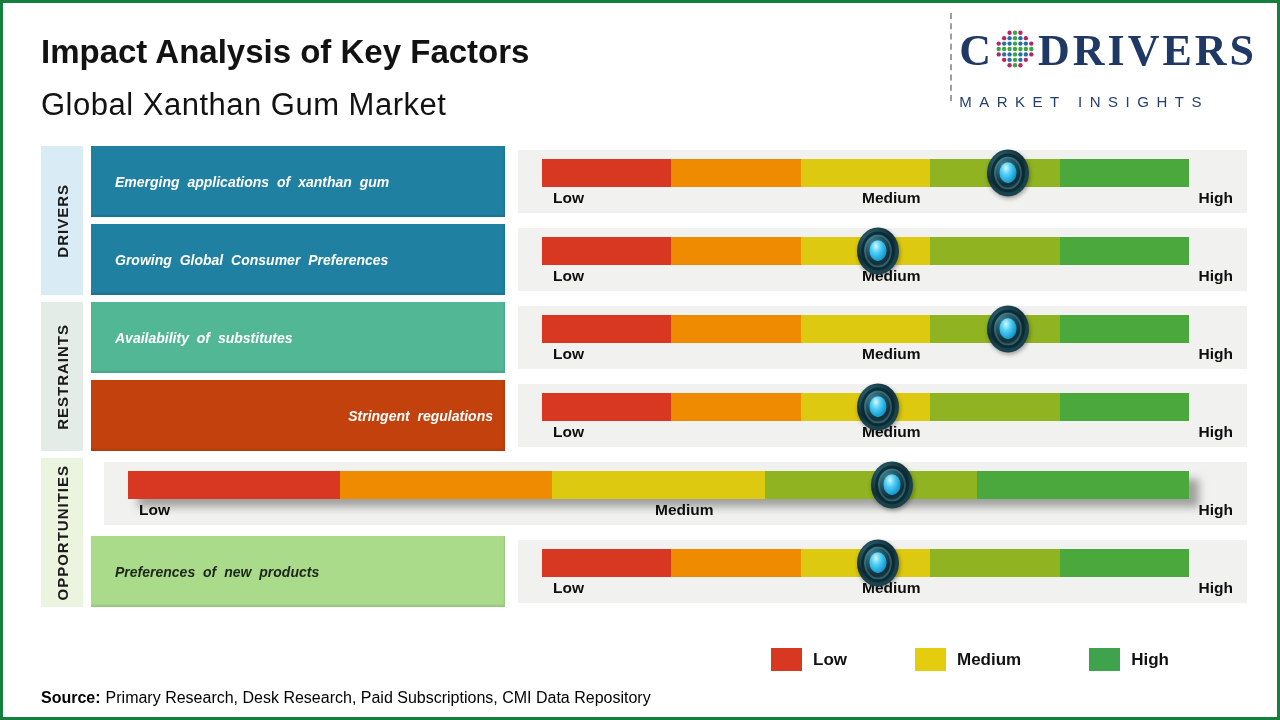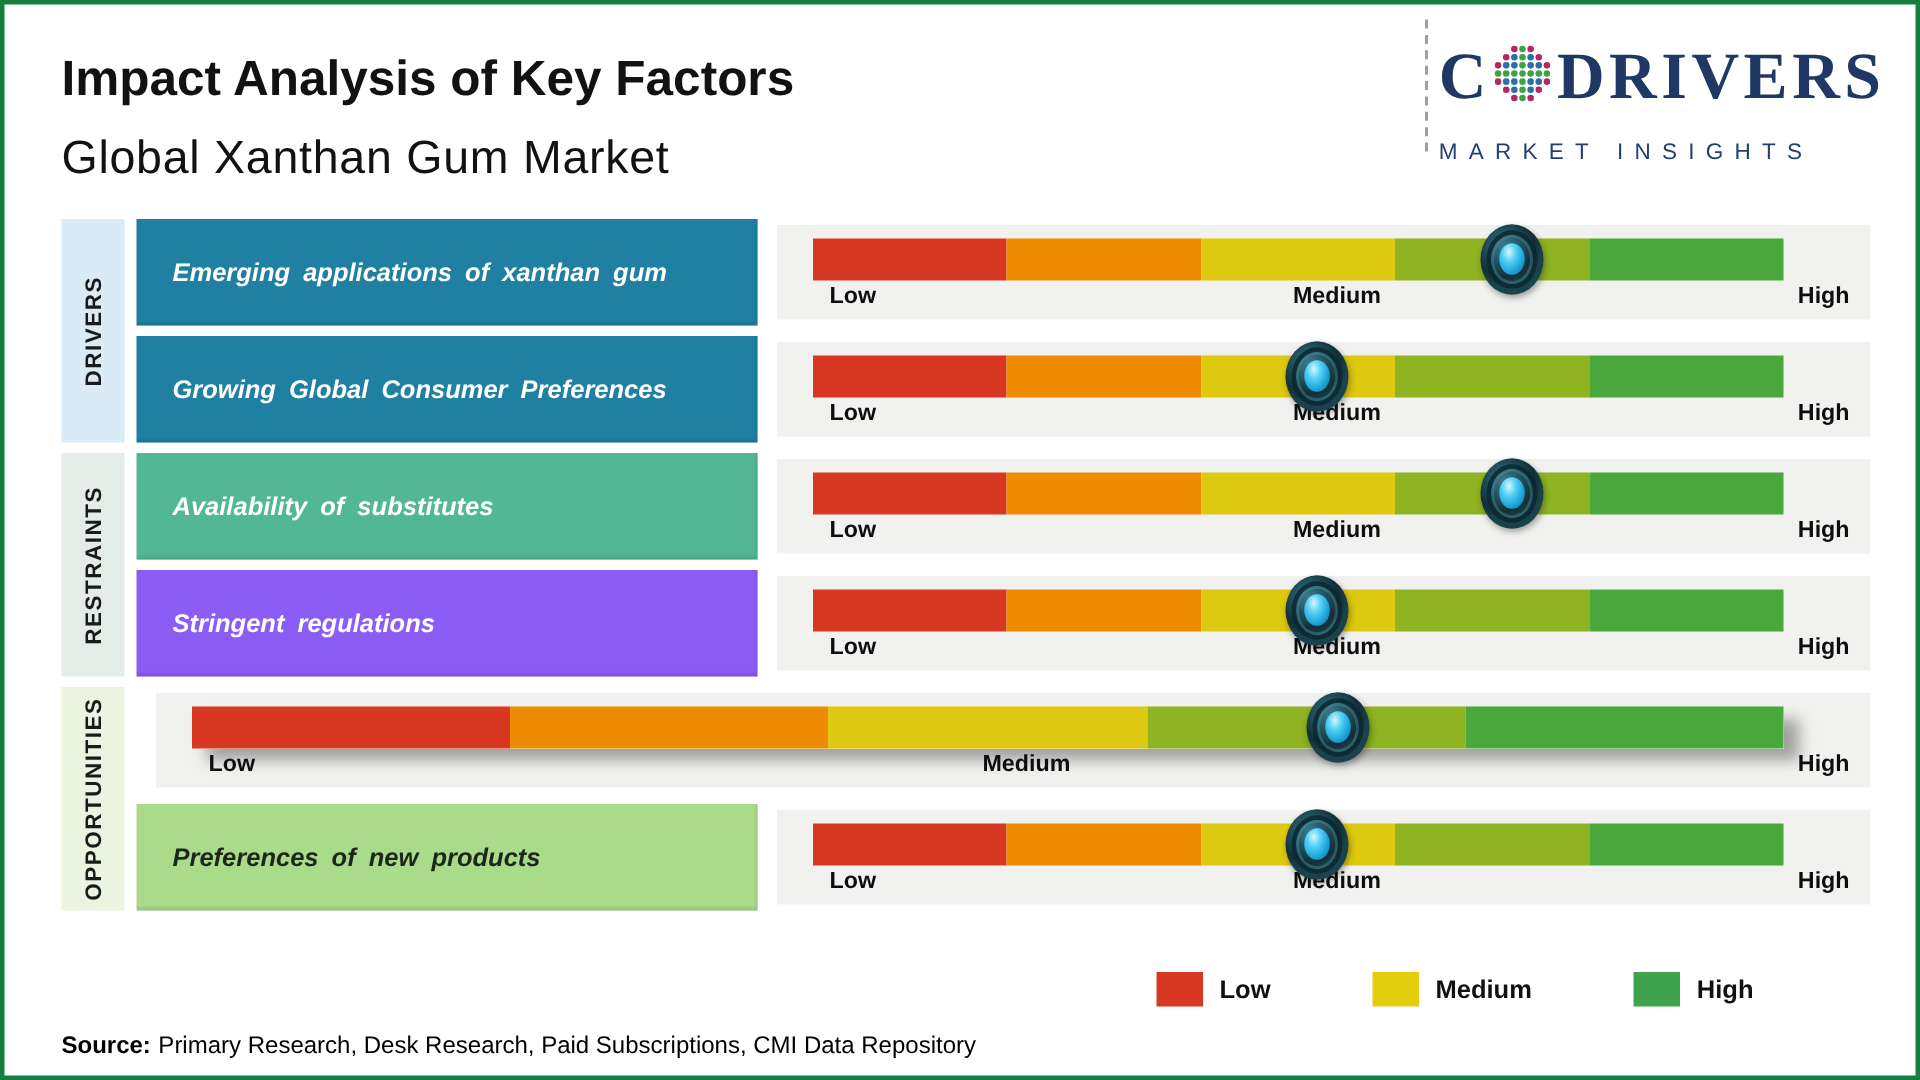--- a/index.html
+++ b/index.html
@@ -22,21 +22,21 @@
   
   .content { position:absolute; left:38px; top:143px; width:1206px; }
   .group { display:flex; gap:8px; margin-bottom:7px; }
   .strip { width:42px; display:flex; align-items:center; justify-content:center; }
   .strip-text { writing-mode:vertical-rl; transform:rotate(180deg); font-weight:700; font-size:15px; letter-spacing:1px; color:#1a1a1a; }
   .rows { flex:1; }
   .row { display:flex; height:71px; }
   .row + .row { margin-top:7px; }
   .factor-box {
     width:414px; box-sizing:border-box; display:flex; align-items:center;
-    padding:0 12px 0 24px; font-style:italic; font-weight:700; font-size:17px; word-spacing:4px;
+    padding:0 12px 0 24px; font-style:italic; font-weight:700; font-size:14px; word-spacing:4px;
     box-shadow: inset -1px -2px 2px rgba(0,0,0,0.10);
   }
   .bar-panel { flex:1; margin-left:13px; align-self:center; height:63px; background:#f1f1ef; position:relative; }
   .bar { position:absolute; left:24px; right:58px; top:9px; height:28px; display:flex; }
   .bar.shadowed { box-shadow:10px 8px 9px rgba(95,95,95,0.55); }
   .seg { flex:1; }
   .scale-labels {
     position:absolute; left:35px; right:14px; bottom:6px;
     display:flex; justify-content:space-between;
     font-weight:700; font-size:15.5px; color:#0e0e0e;
@@ -193,21 +193,21 @@
       </div>
       <div class="scale-labels">
         <span class="lab low">Low</span>
         <span class="lab med">Medium</span>
         <span class="lab high">High</span>
       </div>
     </div>
   </div>
 
   <div class="row">
-    <div class="factor-box" style="background: #8b5cf6; color: rgb(255, 255, 255);">
+    <div class="factor-box" style="background: #c2410c; color: rgb(255, 255, 255); justify-content: flex-end;">
       <span class="factor-label">Stringent regulations</span>
     </div>
     <div class="bar-panel">
       <div class="bar">
         <div class="seg" style="background: rgb(216, 56, 34);"></div>
                 <div class="seg" style="background: rgb(239, 139, 0);"></div>
                 <div class="seg" style="background: rgb(221, 201, 15);"></div>
                 <div class="seg" style="background: rgb(143, 179, 33);"></div>
                 <div class="seg" style="background: rgb(74, 168, 60);"></div>
                 <div class="marker" style="left: 52%;"></div>

